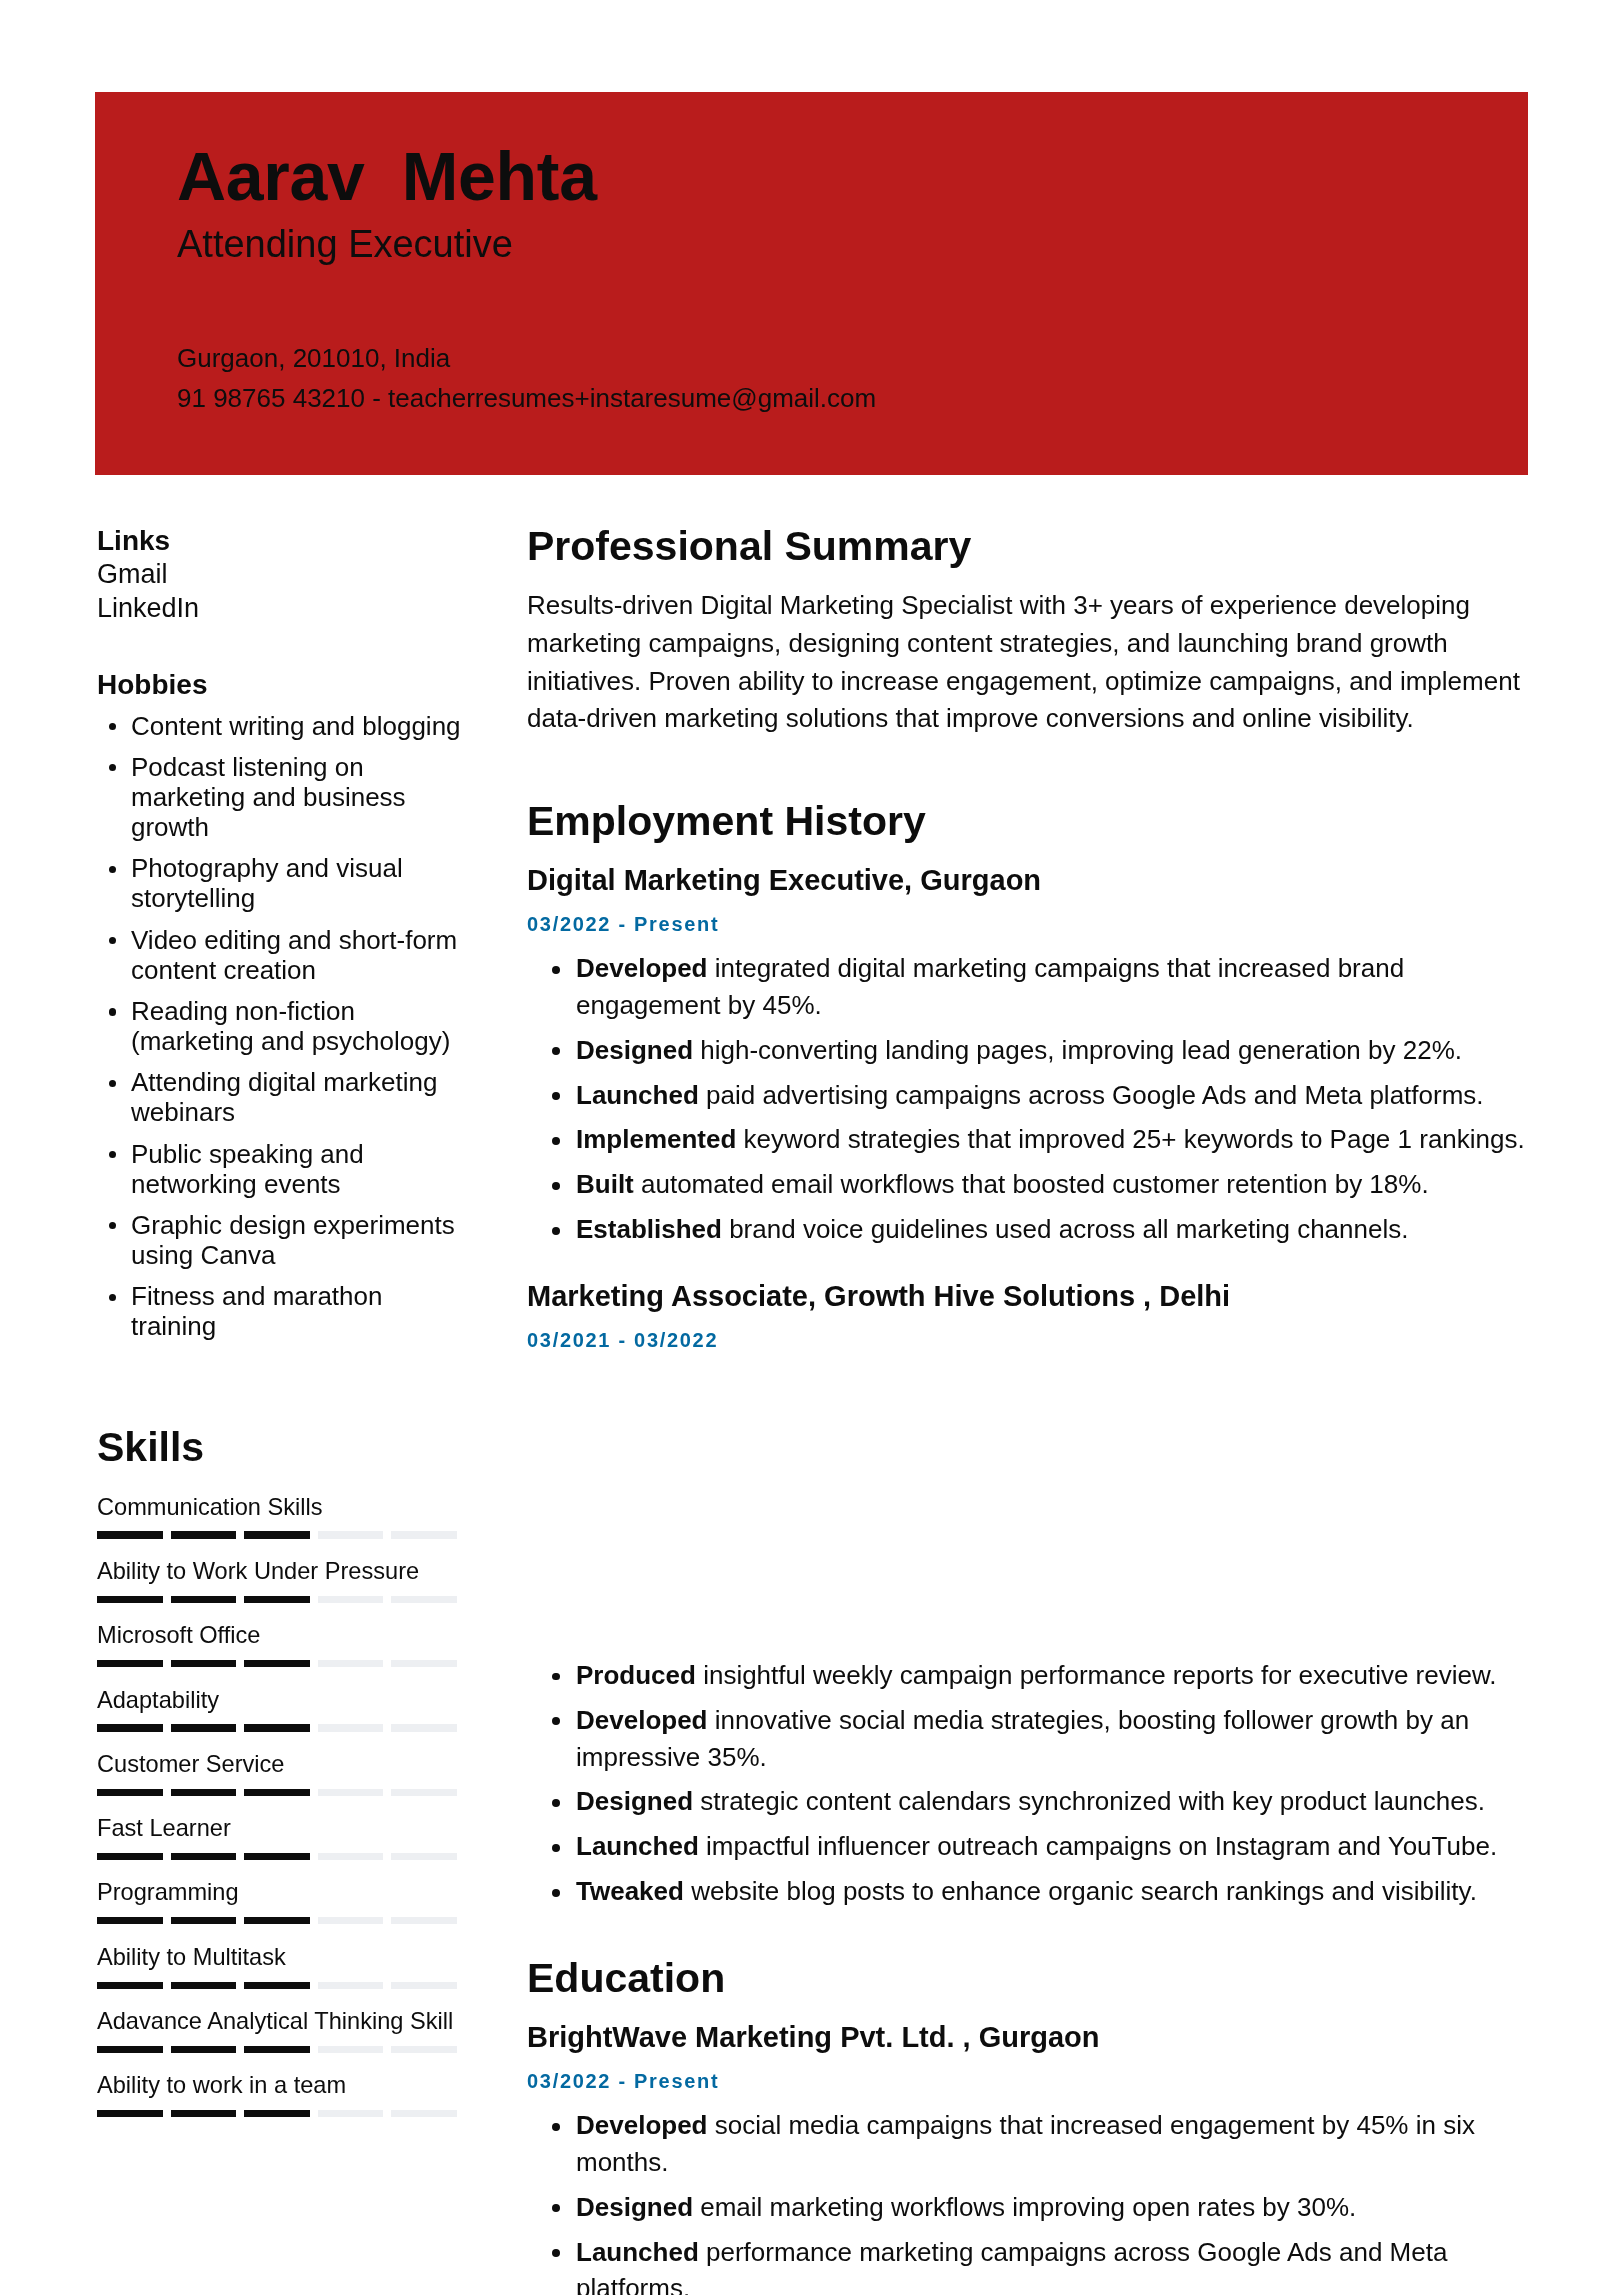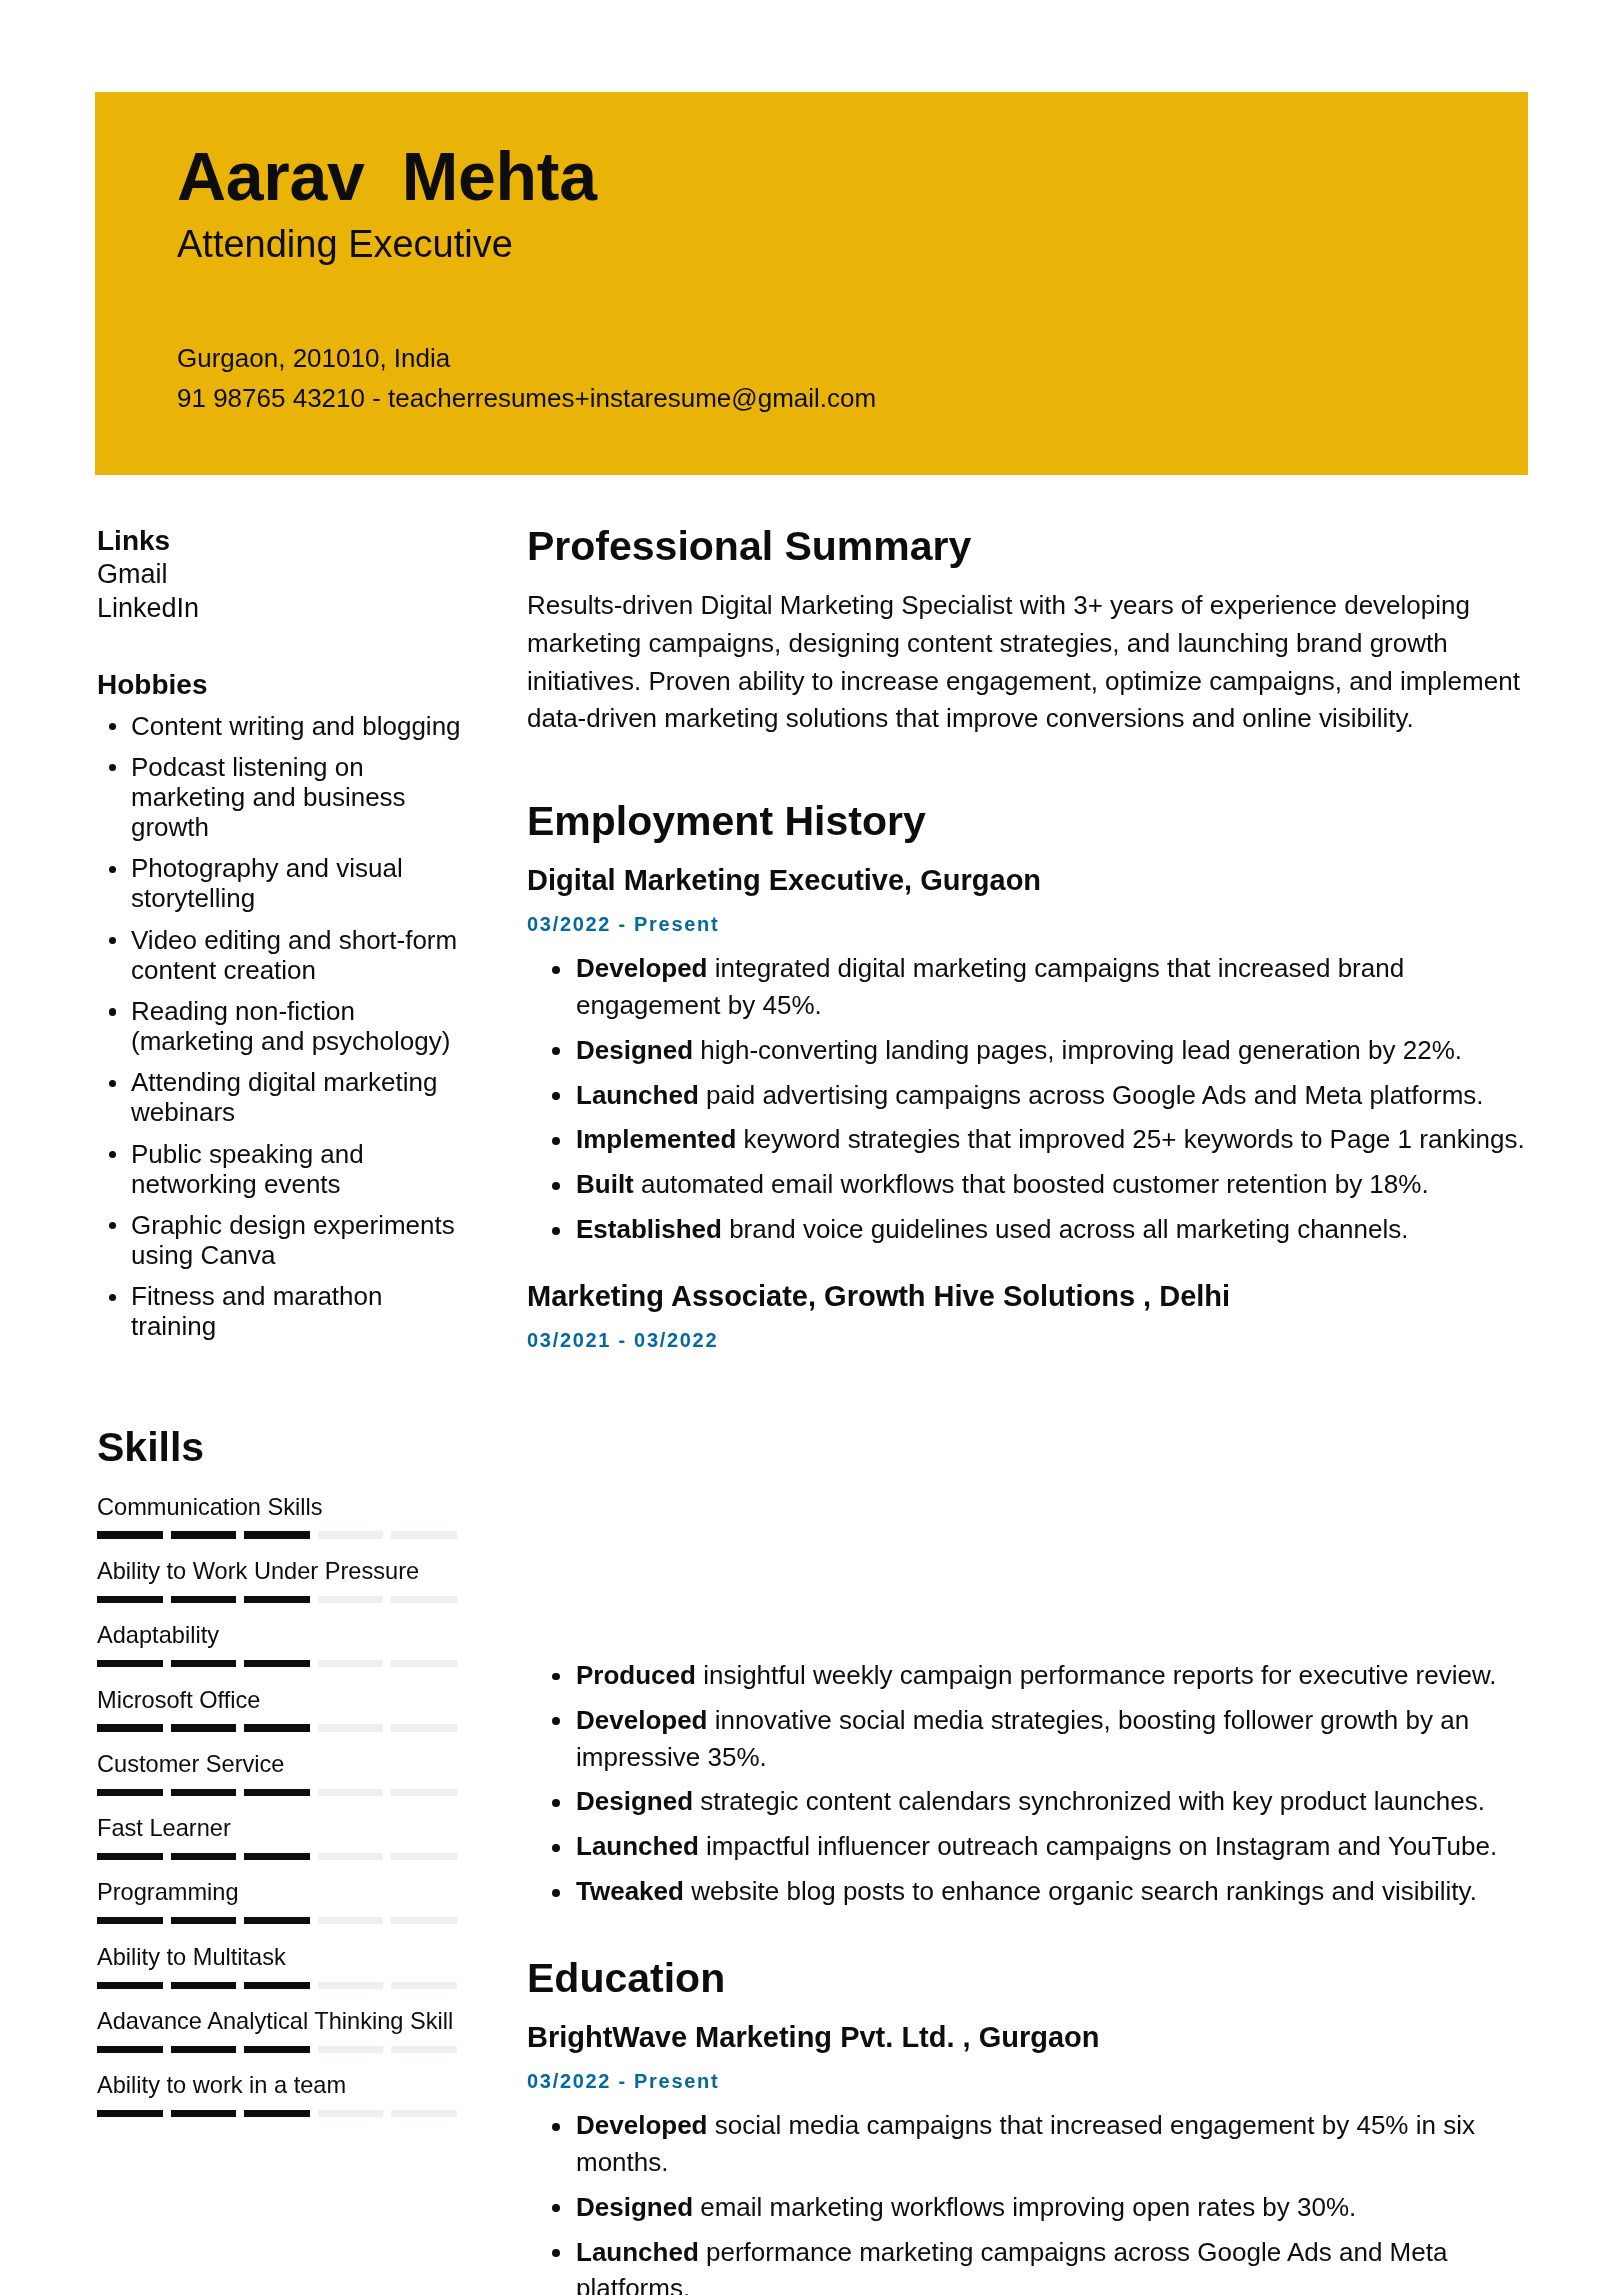--- a/index.html
+++ b/index.html
@@ -16,21 +16,21 @@
     overflow: hidden;
   }
 
   
   .banner {
     position: absolute;
     left: 95px;
     top: 92px;
     width: 1433px;
     height: 383px;
-    background: #eab308;
+    background: #b91c1c;
     box-sizing: border-box;
     padding: 49px 0 0 82px;
   }
   .name {
     font-size: 68px;
     font-weight: 700;
     letter-spacing: -0.3px;
     line-height: 1.05;
     white-space: pre;
     margin: 0;
@@ -246,31 +246,31 @@
             <div class="skill-name">Ability to Work Under Pressure</div>
             <div class="skill-bar">
               <span class="seg on"></span>
               <span class="seg on"></span>
               <span class="seg on"></span>
               <span class="seg"></span>
               <span class="seg"></span>
             </div>
           </div>
           <div class="skill-row">
+            <div class="skill-name">Microsoft Office</div>
+            <div class="skill-bar">
+              <span class="seg on"></span>
+              <span class="seg on"></span>
+              <span class="seg on"></span>
+              <span class="seg"></span>
+              <span class="seg"></span>
+            </div>
+          </div>
+          <div class="skill-row">
             <div class="skill-name">Adaptability</div>
-            <div class="skill-bar">
-              <span class="seg on"></span>
-              <span class="seg on"></span>
-              <span class="seg on"></span>
-              <span class="seg"></span>
-              <span class="seg"></span>
-            </div>
-          </div>
-          <div class="skill-row">
-            <div class="skill-name">Microsoft Office</div>
             <div class="skill-bar">
               <span class="seg on"></span>
               <span class="seg on"></span>
               <span class="seg on"></span>
               <span class="seg"></span>
               <span class="seg"></span>
             </div>
           </div>
           <div class="skill-row">
             <div class="skill-name">Customer Service</div>

